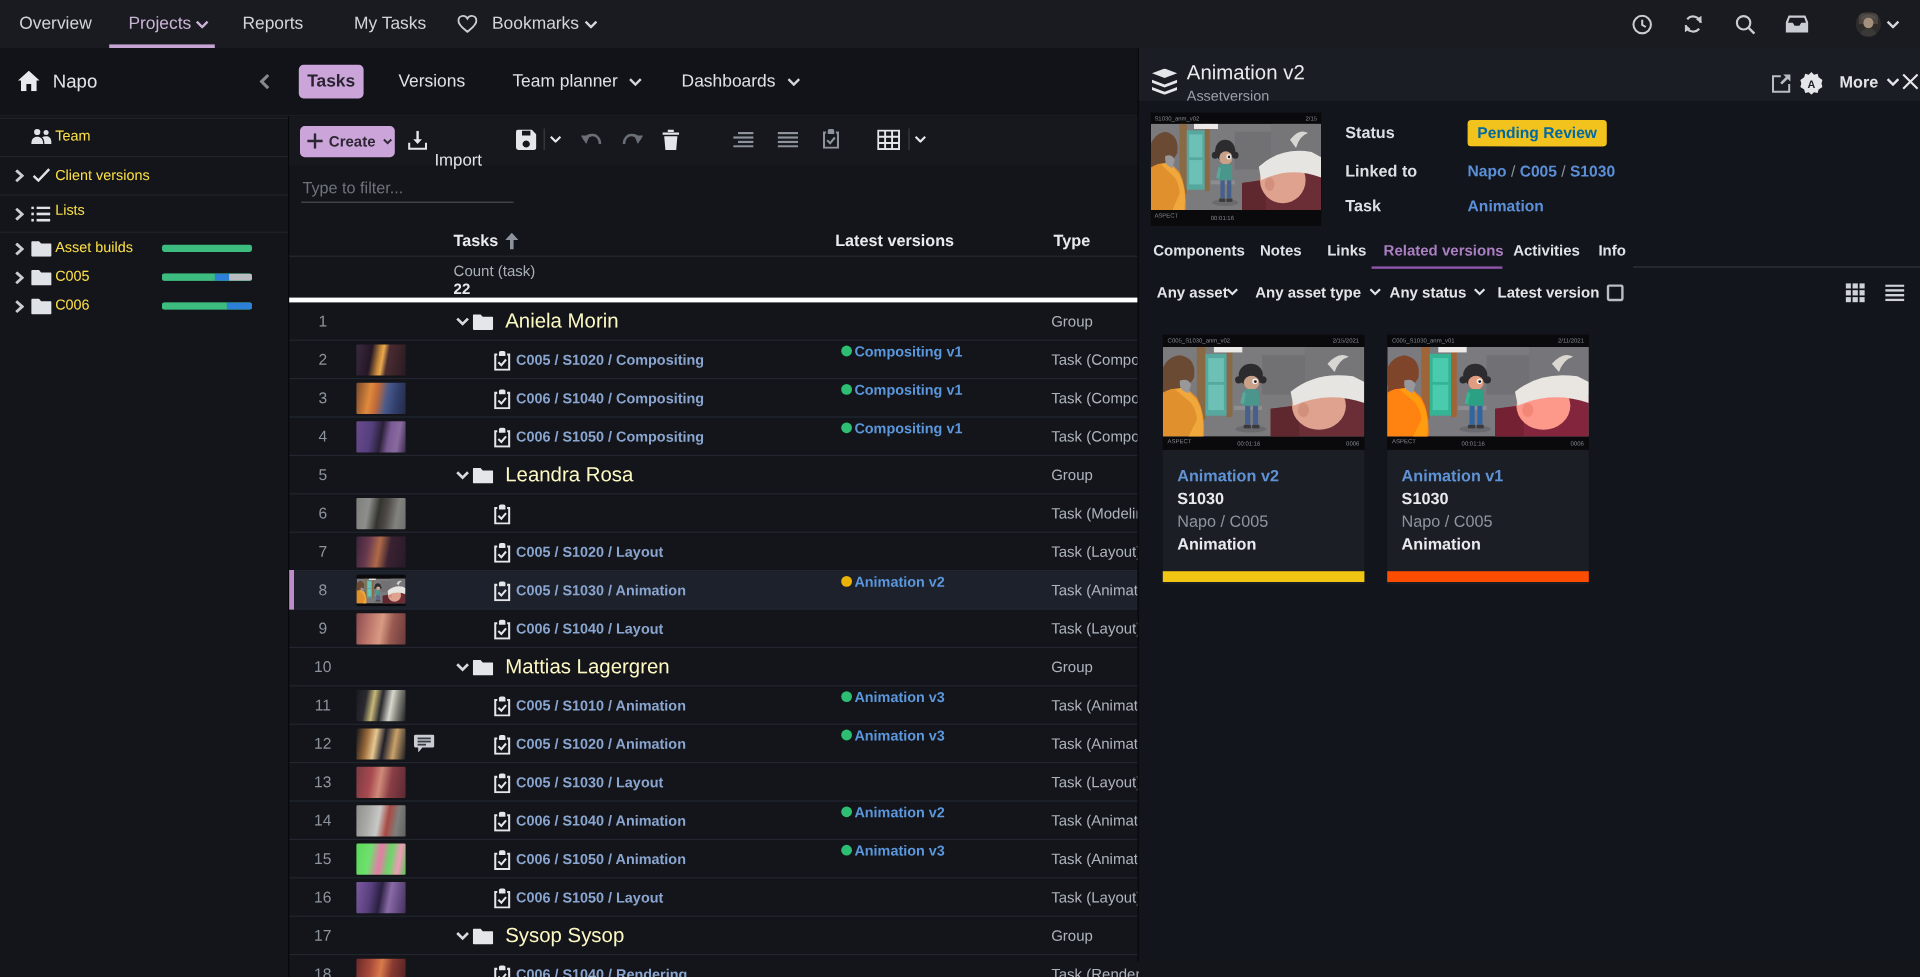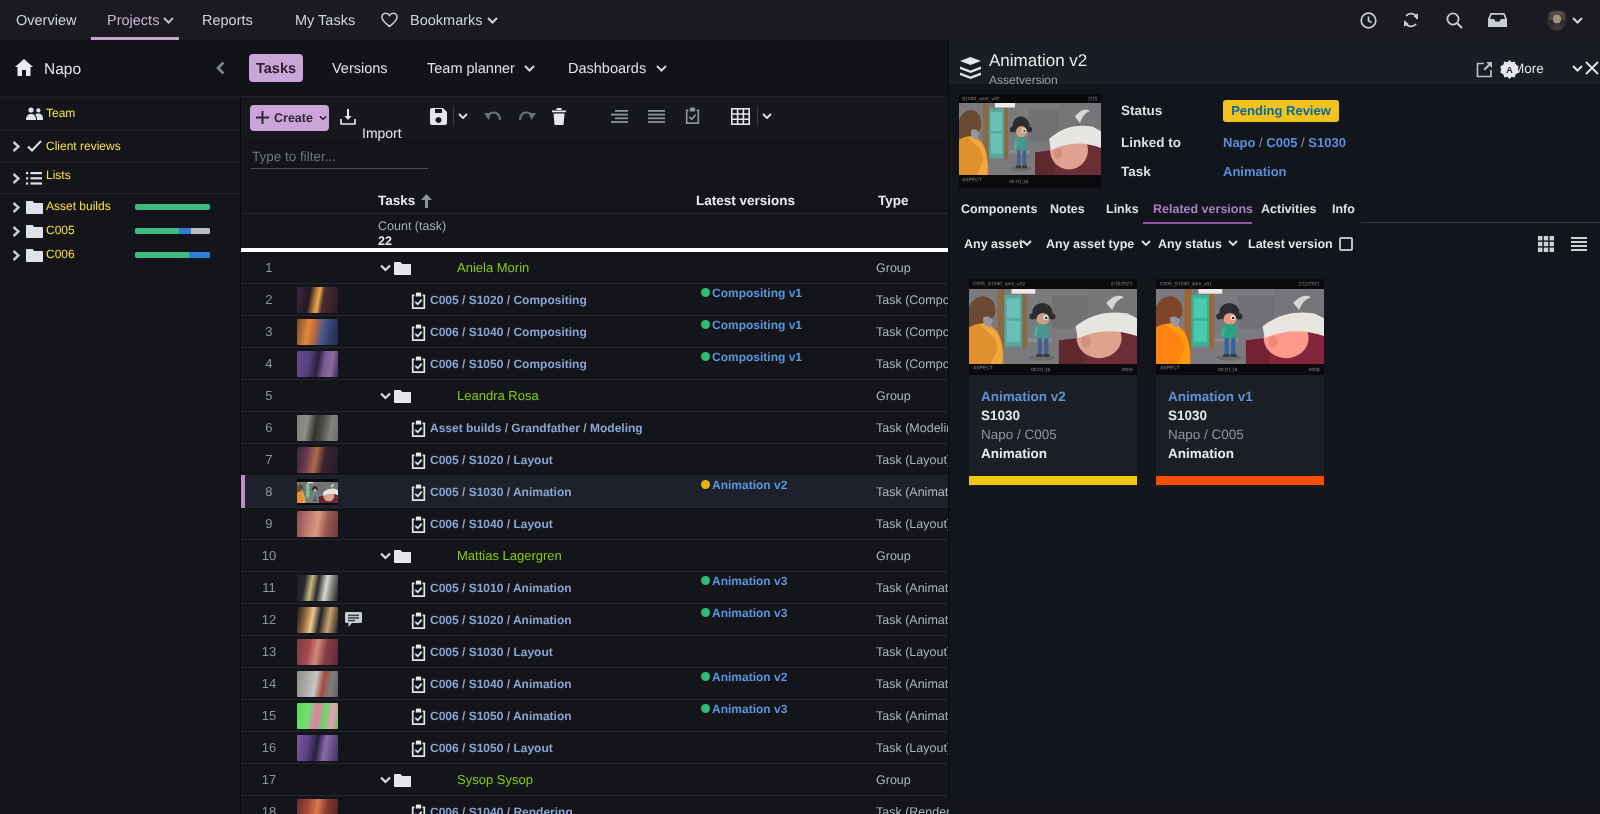--- a/index.html
+++ b/index.html
@@ -28,21 +28,21 @@
 .hdr { position:absolute; top:91px; height:26px; line-height:26px; font-size:13.5px; font-weight:bold; color:#e8eaee; }
 #hdrline { position:absolute; left:0px; top:116px; width:708px; height:1px; background:#272a31; }
 #countrow { position:absolute; left:0; top:117px; width:708px; height:38px; border-bottom:4px solid #ffffff; }
 .row { position:absolute; left:0; width:708px; height:32px; border-bottom:1px solid #222630; font-size:13px; }
 .row.sel { background:#1d212b; }
 .selbar { position:absolute; left:0; top:-1px; width:4px; height:33px; background:#c08bc9; }
 .num { position:absolute; left:14px; top:0; width:28px; height:32px; line-height:32px; text-align:center; color:#8d939c; font-size:13px; }
 .thumb { position:absolute; left:56px; top:3px; width:41px; height:26px; border-radius:1px; }
 .tasklink { position:absolute; left:189px; top:0; height:32px; line-height:32px; color:#8aa5cf; font-weight:bold; font-size:12px; }
 .gchev { position:absolute; left:139px; top:12px; width:11px; height:8px; }
-.gname { position:absolute; left:180px; top:0; height:32px; line-height:32px; color:#84cc16; font-size:13px;margin-left:36px; }
+.gname { position:absolute; left:180px; top:0; height:32px; line-height:32px; color:#fef9c3; font-size:17px; }
 .ver { position:absolute; left:471px; top:2px; height:14px; line-height:14px; color:#5b97dd; font-weight:bold; font-size:12px; }
 .dot { position:absolute; left:460px; top:4px; width:9px; height:9px; border-radius:50%; background:#2dbd73; }
 .dot.y { background:#eab308; }
 .type { position:absolute; left:635px; top:0; height:32px; line-height:32px; color:#aeb4bd; font-size:12.5px; white-space:nowrap; overflow:hidden; width:73px; }
 #panel { left:948px; top:84px; width:652px; height:717px; background:#12151b; border-left:1px solid #07080a; }
 .plabel { position:absolute; font-size:13.5px; font-weight:bold; color:#dcdfe3; }
 .plink { color:#5b8fd8; font-weight:bold; font-size:13px; }
 .psep { color:#8d939c; font-weight:normal; }
 .tab { position:absolute; top:112px; height:26px; line-height:26px; font-size:12.5px; font-weight:bold; color:#dfe2e6; }
 .ftxt { position:absolute; top:150px; height:20px; line-height:20px; font-size:12.5px; font-weight:bold; color:#e3e5e9; }
@@ -139,21 +139,21 @@
   <span style="position:absolute;left:40px;top:11px;font-size:17px;color:#e8eaed;">Animation v2</span>
   <span style="position:absolute;left:40px;top:33px;font-size:12px;color:#9aa0a8;">Assetversion</span>
   <svg class="icn" style="left:527px;top:21px" width="17" height="17" viewBox="0 0 17 17">
         <path fill="none" stroke="#b9bdc4" stroke-width="1.7" d="M8 2.5H1.5v13H15V9"></path>
         <path fill="#b9bdc4" d="M10 1h6v6l-2.2-2.2L9 9.5 7.5 8l4.7-4.8Z"></path>
       </svg>
   <svg class="icn" style="left:551px;top:20px" width="19" height="19" viewBox="0 0 19 19">
         <path fill="#e4e6ea" d="M9.5 0l2.2 2.2 3-.8.8 3L18.7 6.6 17.9 9.5l.8 2.9-3.2 2.2-.8 3-3-.8L9.5 19l-2.2-2.2-3 .8-.8-3L.3 12.4l.8-2.9L.3 6.6 3.5 4.4l.8-3 3 .8Z"></path>
         <text x="9.5" y="13" font-size="9" font-weight="bold" text-anchor="middle" fill="#1b1d24" font-family="Liberation Sans">A</text>
       </svg>
-  <span style="position:absolute;left:564px;top:0;height:57px;line-height:57px;font-size:13.5px;font-weight:normal;color:#e3e5e9;">More</span>
+  <span style="position:absolute;left:584px;top:0;height:57px;line-height:57px;font-size:13.5px;font-weight:bold;color:#e3e5e9;">More</span>
   <svg class="icn" style="left:623px;top:25px" width="11" height="7" viewBox="0 0 11 7">
         <path fill="none" stroke="#e3e5e9" stroke-width="2" d="M1 1l4.5 4.5L10 1"></path>
       </svg>
   <svg class="icn" style="left:636px;top:21px" width="14" height="14" viewBox="0 0 14 14">
         <path stroke="#e3e5e9" stroke-width="1.8" d="M1 1l12 12M13 1L1 13"></path>
       </svg>
 </div>
 
 <div id="sidebar" class="abs">
   <div class="sidesep" style="top:1px;"></div>
@@ -168,21 +168,21 @@
           <path d="M11 13 c0-3-.8-4.8-2-5.6 .9-.6 2-.9 3.4-.9 2.4 0 4.6 1.5 4.6 5.3V13Z"></path>
         </g>
       </svg>
   <span class="sidetext" style="left:46px;top:9px;">Team</span>
   <svg class="chev-r" style="left:12px;top:44px" viewBox="0 0 8 11">
         <path fill="none" stroke="#c9cdd3" stroke-width="2.4" d="M1.5 1 L6.5 5.5 L1.5 10"></path>
       </svg>
   <svg class="icn" style="left:27px;top:43px" width="15" height="12" viewBox="0 0 15 12">
         <path fill="none" stroke="#dfe2e6" stroke-width="2" d="M1 6.5 L5 10.5 L14 1"></path>
       </svg>
-  <span class="sidetext" style="left:46px;top:42px;">Client reviews</span>
+  <span class="sidetext" style="left:46px;top:42px;">Client versions</span>
   <svg class="chev-r" style="left:12px;top:76px" viewBox="0 0 8 11">
         <path fill="none" stroke="#c9cdd3" stroke-width="2.4" d="M1.5 1 L6.5 5.5 L1.5 10"></path>
       </svg>
   <svg class="icn" style="left:26px;top:75px" width="16" height="13" viewBox="0 0 16 13">
         <g fill="#dfe2e6">
           <rect x="0" y="0" width="2.2" height="2.2"></rect>
           <rect x="4.5" y="0" width="11.5" height="2.2"></rect>
           <rect x="0" y="5.2" width="2.2" height="2.2"></rect>
           <rect x="4.5" y="5.2" width="11.5" height="2.2"></rect>
           <rect x="0" y="10.4" width="2.2" height="2.2"></rect>
@@ -363,21 +363,20 @@
         <span class="type">Group</span>
       </div>
 <div class="row" style="top:315px">
         <span class="num">6</span>
         <div class="thumb" style="background:linear-gradient(100deg,#7e7e7c 0%,#8e8e8c 25%,#34342f 45%,#4e4a46 60%,#82827e 80%,#6e6e6a 100%)"></div>
         <svg class="icn" style="left:170px;top:8px" width="15" height="17" viewBox="0 0 15 17">
           <path fill="none" stroke="#e4e6ea" stroke-width="1.7" d="M3.4 3.4H1.7v12.8h11.6V3.4h-1.7"></path>
           <path fill="#e4e6ea" d="M4.8 4.6 V1.9 Q4.8 .5 6.2 .5 h2.6 Q10.2 .5 10.2 1.9 V4.6 Z"></path>
           <path fill="none" stroke="#e4e6ea" stroke-width="1.7" d="M4.3 9.8l2.5 2.5 3.9-4.7"></path>
         </svg>
-        <span class="tasklink">Asset builds / Grandfather / Modeling</span>
         <span class="type">Task (Modeling</span>
       </div>
 <div class="row" style="top:347px">
         <span class="num">7</span>
         <div class="thumb" style="background:linear-gradient(100deg,#3a2438 0%,#6a3a50 25%,#b06a48 45%,#3a2232 65%,#281a28 100%)"></div>
         <svg class="icn" style="left:170px;top:8px" width="15" height="17" viewBox="0 0 15 17">
           <path fill="none" stroke="#e4e6ea" stroke-width="1.7" d="M3.4 3.4H1.7v12.8h11.6V3.4h-1.7"></path>
           <path fill="#e4e6ea" d="M4.8 4.6 V1.9 Q4.8 .5 6.2 .5 h2.6 Q10.2 .5 10.2 1.9 V4.6 Z"></path>
           <path fill="none" stroke="#e4e6ea" stroke-width="1.7" d="M4.3 9.8l2.5 2.5 3.9-4.7"></path>
         </svg>

